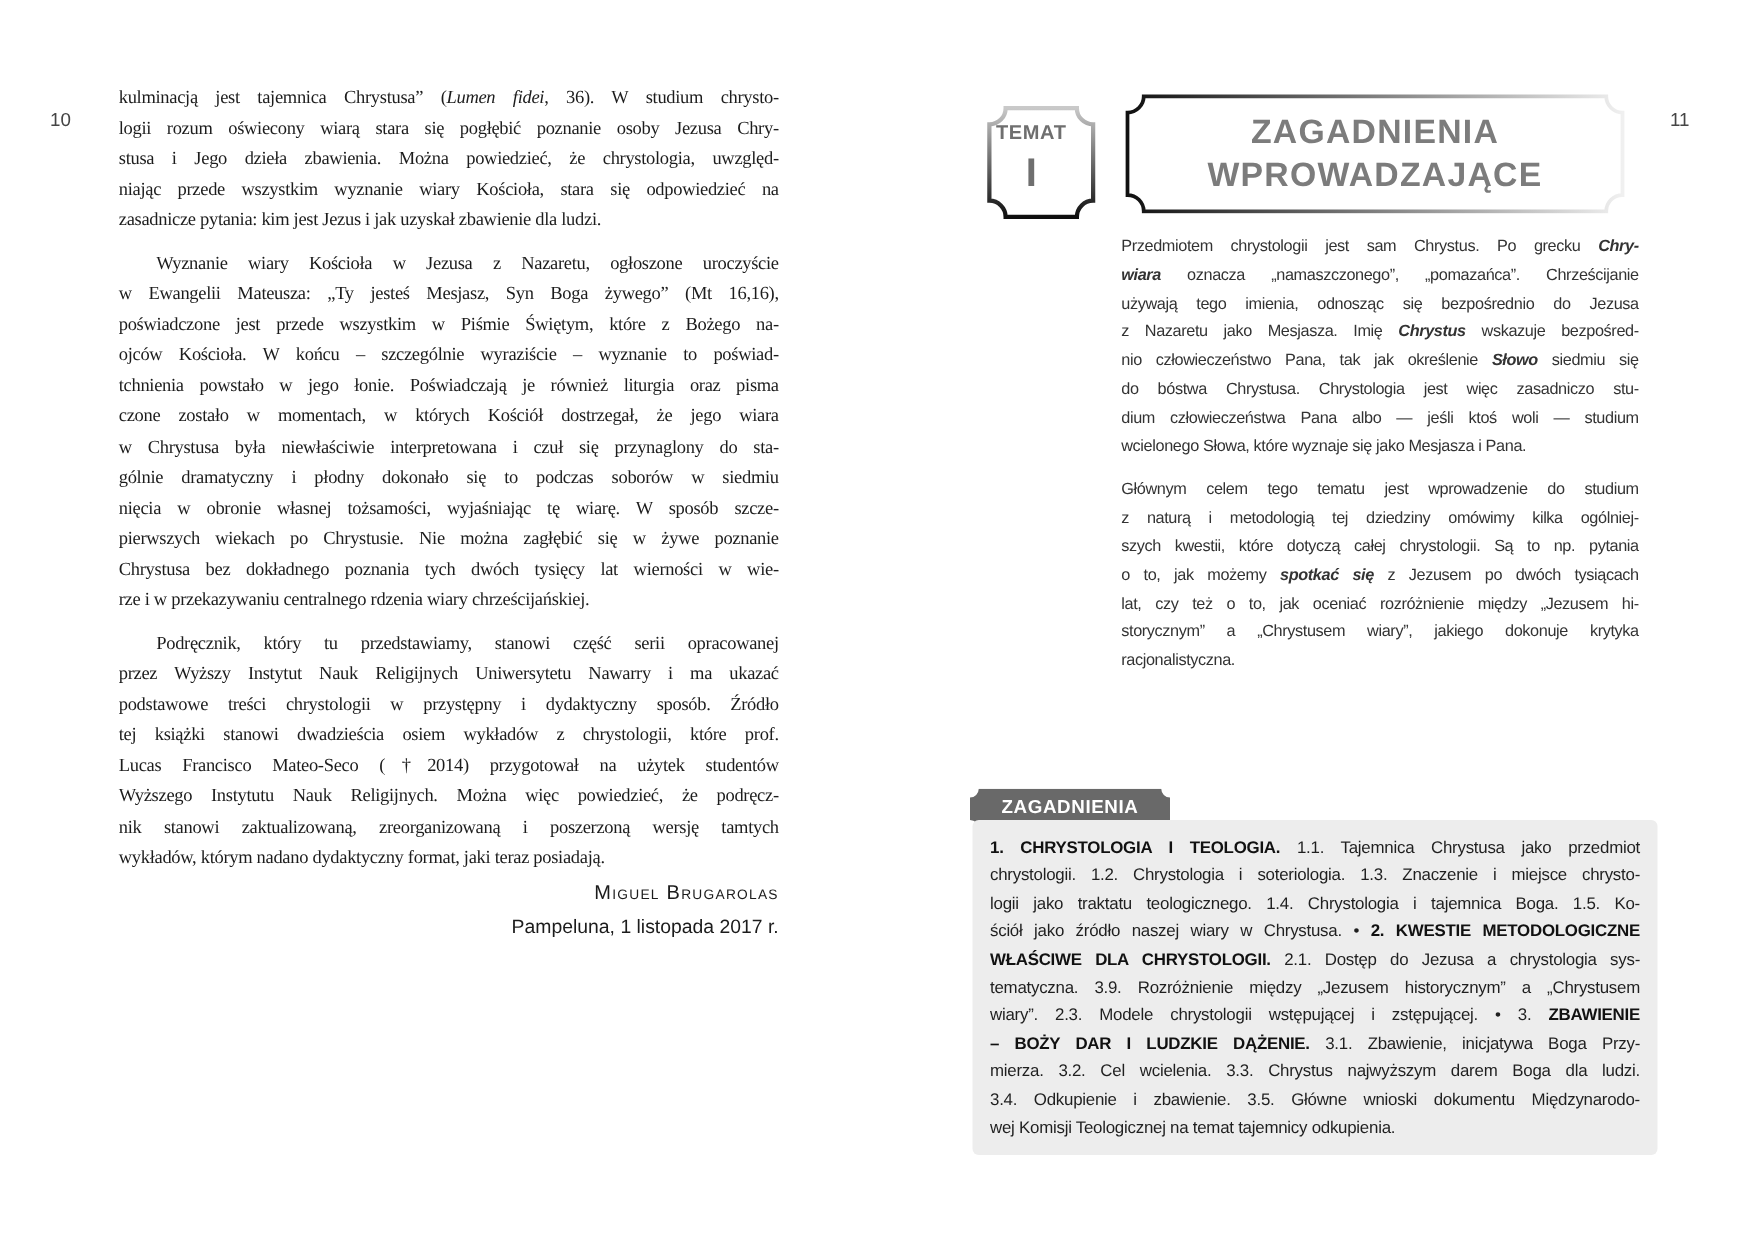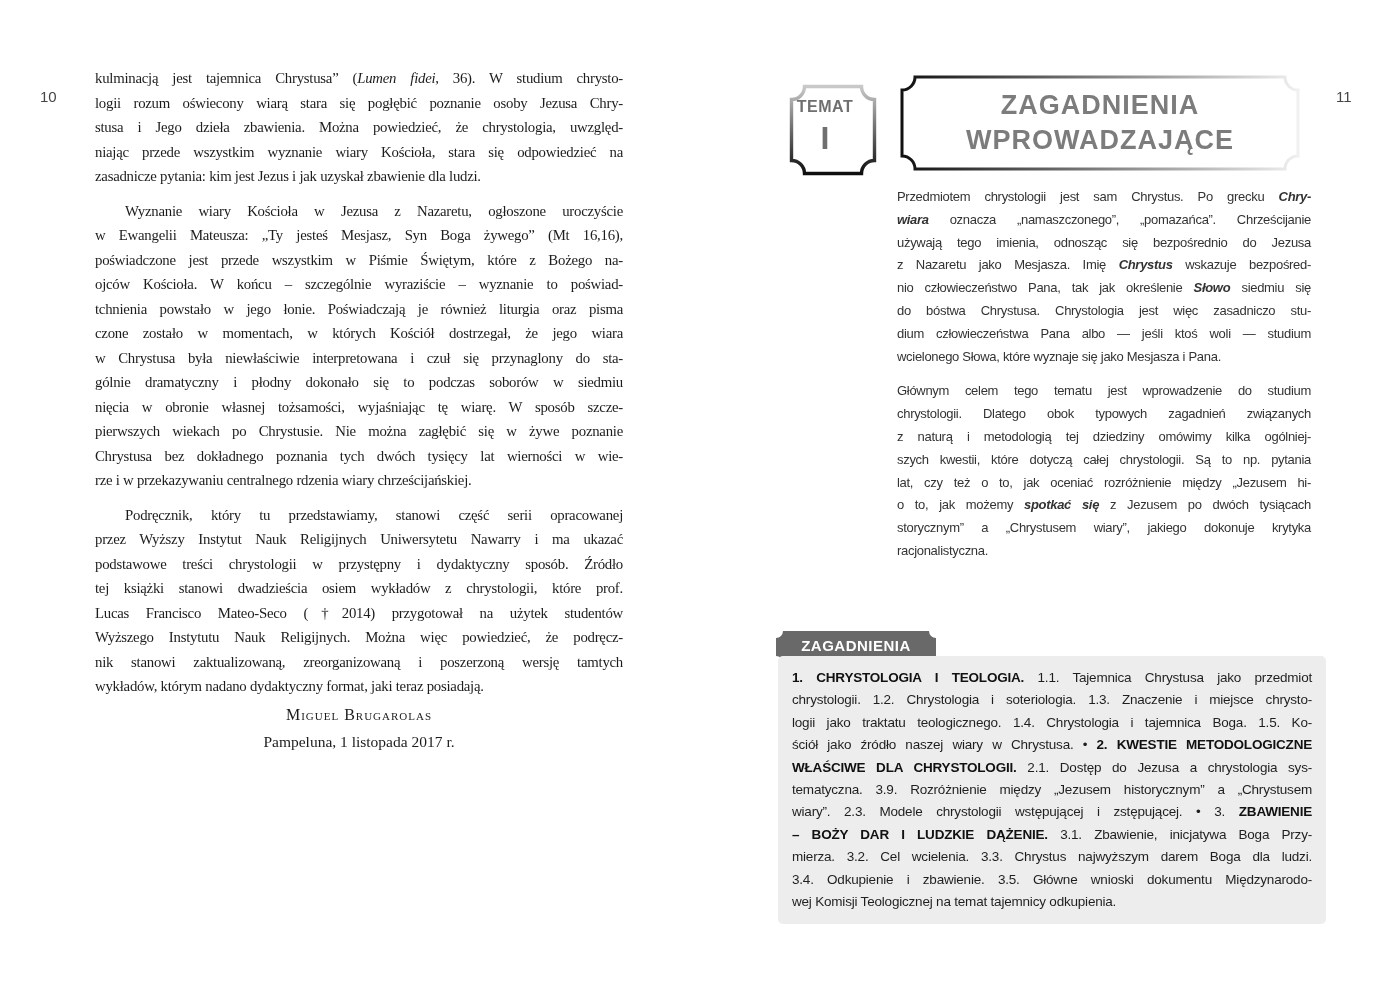--- a/index.html
+++ b/index.html
@@ -40,22 +40,22 @@
   #pagenum-right{left:1336px;}
 
   #left-body{
     position:absolute;left:95px;top:66px;width:528px;
     font-family:"Liberation Serif",serif;
     font-size:14.8px;line-height:24.5px;letter-spacing:-0.25px;
     color:var(--ink);
   }
   #signature{
     position:absolute;left:95px;top:702px;width:528px;
-    font-family:Liberation Serif, serif;color:var(--ink);
-    text-align:center;
+    font-family:Liberation Sans, sans-serif;color:var(--ink);
+    text-align:right;
   }
   #signature .sig-name{
     font-variant:small-caps;font-size:16px;letter-spacing:1px;line-height:26px;
   }
   #signature .sig-place{
     font-size:15.5px;line-height:27px;
   }
 
   
   #temat-badge{position:absolute;left:789px;top:84px;width:72px;height:92px;}
@@ -183,25 +183,24 @@
       <div class="tline"><span class="b i">wiara</span><span> oznacza „namaszczonego”, „pomazańca”. Chrześcijanie</span></div>
       <div class="tline"><span>używają tego imienia, odnosząc się bezpośrednio do Jezusa</span></div>
       <div class="tline"><span>z Nazaretu jako Mesjasza. Imię </span><span class="b i">Chrystus</span><span> wskazuje bezpośred-</span></div>
       <div class="tline"><span>nio człowieczeństwo Pana, tak jak określenie </span><span class="b i">Słowo</span><span> siedmiu się</span></div>
       <div class="tline"><span>do bóstwa Chrystusa. Chrystologia jest więc zasadniczo stu-</span></div>
       <div class="tline"><span>dium człowieczeństwa Pana albo — jeśli ktoś woli — studium</span></div>
       <div class="tline tlast"><span>wcielonego Słowa, które wyznaje się jako Mesjasza i Pana.</span></div>
     </div>
     <div class="para">
       <div class="tline"><span>Głównym celem tego tematu jest wprowadzenie do studium</span></div>
-      <div class="tline"><span>chrystologii. Dlatego obok typowych zagadnień związanych</span></div>
       <div class="tline"><span>z naturą i metodologią tej dziedziny omówimy kilka ogólniej-</span></div>
       <div class="tline"><span>szych kwestii, które dotyczą całej chrystologii. Są to np. pytania</span></div>
+      <div class="tline"><span>o to, jak możemy </span><span class="b i">spotkać się</span><span> z Jezusem po dwóch tysiącach</span></div>
       <div class="tline"><span>lat, czy też o to, jak oceniać rozróżnienie między „Jezusem hi-</span></div>
-      <div class="tline"><span>o to, jak możemy </span><span class="b i">spotkać się</span><span> z Jezusem po dwóch tysiącach</span></div>
       <div class="tline"><span>storycznym” a „Chrystusem wiary”, jakiego dokonuje krytyka</span></div>
       <div class="tline tlast"><span>racjonalistyczna.</span></div>
     </div>
   </div>
 
 <div id="topics-badge">
   <svg width="160" height="32" viewBox="0 0 160 32">
     <path d="M 7 0 H 153 A 7 7 0 0 0 160 7 V 25 A 7 7 0 0 0 153 32 H 7 A 7 7 0 0 0 0 25 V 7 A 7 7 0 0 0 7 0 Z" fill="#696969"></path>
   </svg>
   <div class="topics-label">ZAGADNIENIA</div>

